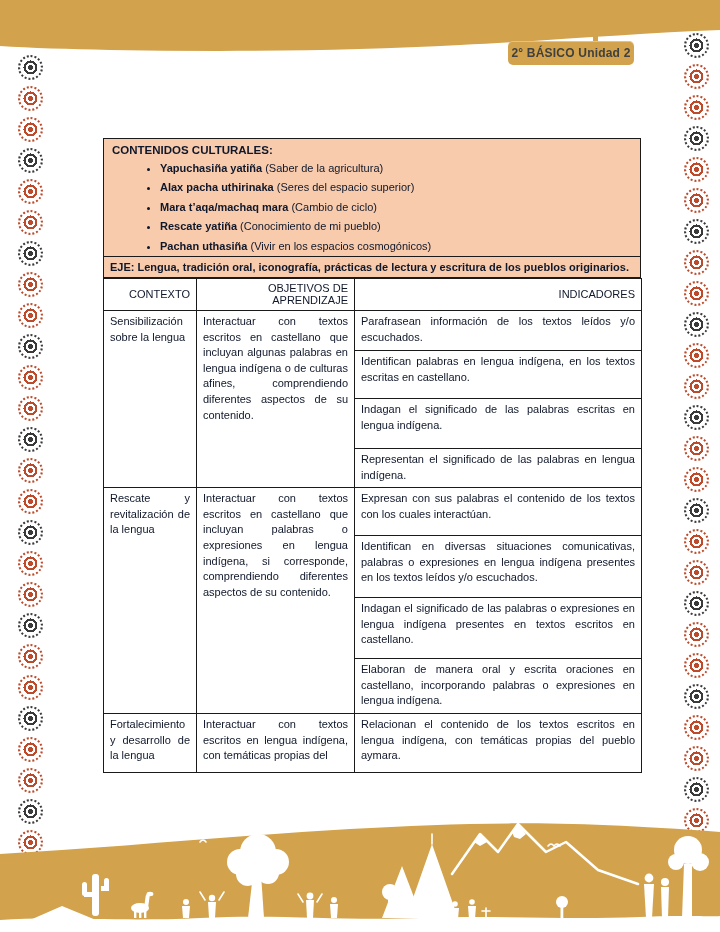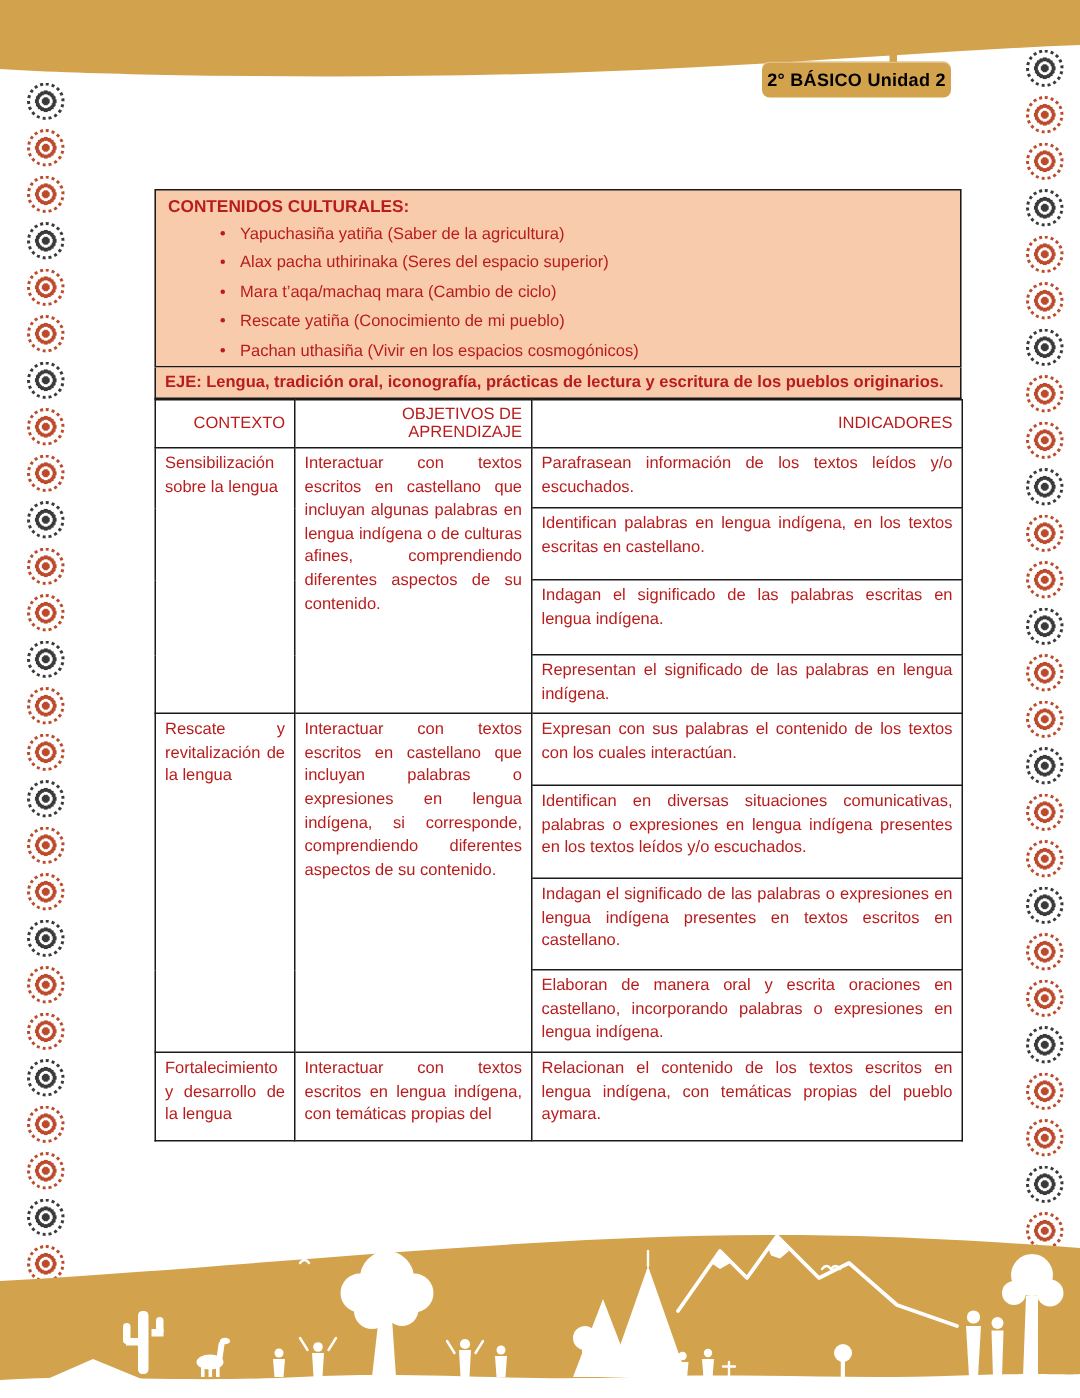--- a/index.html
+++ b/index.html
@@ -6,40 +6,40 @@
     --gold:#D2A24C; --peach:#F8CBAD; --motif-dark:#3A3A3A; --motif-red:#BC4A2B; --border:#1A1A1A;
   }
   html,body{margin:0;padding:0;width:720px;height:932px;background:#fff;overflow:hidden;
     font-family:"Liberation Sans","DejaVu Sans",sans-serif;}
   .frame{position:relative;width:720px;height:932px;background:#fff;}
 
   
   .top-art{position:absolute;left:0;top:0;width:720px;height:60px;display:block;}
   .badge-stem{position:absolute;left:593px;top:26px;width:5px;height:17px;background:var(--gold);}
   .unit-badge{position:absolute;left:508px;top:41px;width:126px;height:24px;background:var(--gold);
-    border-radius:5px;color:#000000;font-size:12px;font-weight:bold;display:flex;align-items:center;
+    border-radius:5px;color:#404040;font-size:12px;font-weight:bold;display:flex;align-items:center;
     justify-content:center;letter-spacing:.2px;box-shadow:inset 0 1px 0 rgba(255,255,255,.35);}
 
   
   .motif-chain{position:absolute;display:flex;flex-direction:column;gap:6px;align-items:center;}
   .motif-chain.left{left:18px;top:55px;}
   .motif-chain.right{right:11px;top:33px;}
   .motif{width:21px;height:21px;border-radius:50%;flex:0 0 auto;}
   .motif-red{border:2px dotted var(--motif-red);
     background:radial-gradient(circle,var(--motif-red) 0 2.5px,#fff 2.5px 4.5px,var(--motif-red) 4.5px 7px,#fff 7px);}
   .motif-dark{border:2px dotted var(--motif-dark);
     background:radial-gradient(circle,var(--motif-dark) 0 2.5px,#fff 2.5px 4.5px,var(--motif-dark) 4.5px 7px,#fff 7px);}
 
   
-  .page-content{position:absolute;left:103px;top:126px;width:538px;color:#b91c1c;}
+  .page-content{position:absolute;left:103px;top:138px;width:538px;color:#0f172a;}
   .cc-box{background:var(--peach);border:1.5px solid var(--border);padding:5px 8px 8px 8px;box-sizing:border-box;height:119px;}
   .cc-title{font-size:11.5px;font-weight:bold;margin:0 0 6px 0;}
   .cc-list{margin:2px 0 0 0;padding-left:48px;font-size:11px;line-height:1.22;}
   .cc-list li{margin-bottom:6px;}
-  .cc-term{font-weight:normal;text-align:center;}
+  .cc-term{font-weight:bold;text-align:center;}
   .eje-banner{background:var(--peach);border:1.5px solid var(--border);border-top:none;
     font-size:11px;font-weight:bold;padding:4px 6px;box-sizing:border-box;}
   table.curr{width:538px;border-collapse:collapse;table-layout:fixed;margin-top:0;}
   table.curr th,table.curr td{border:1.3px solid var(--border);font-size:11px;vertical-align:top;
     padding:3px 6px 4px 6px;box-sizing:border-box;}
   table.curr th{font-weight:normal;text-align:right;height:24px;vertical-align:middle;}
   td.ctx,td.obj{text-align:justify;line-height:1.42;}
   td.ind{text-align:justify;line-height:1.42;}
   .col-ctx{width:93px;}.col-obj{width:158px;}.col-ind{width:287px;}
 

